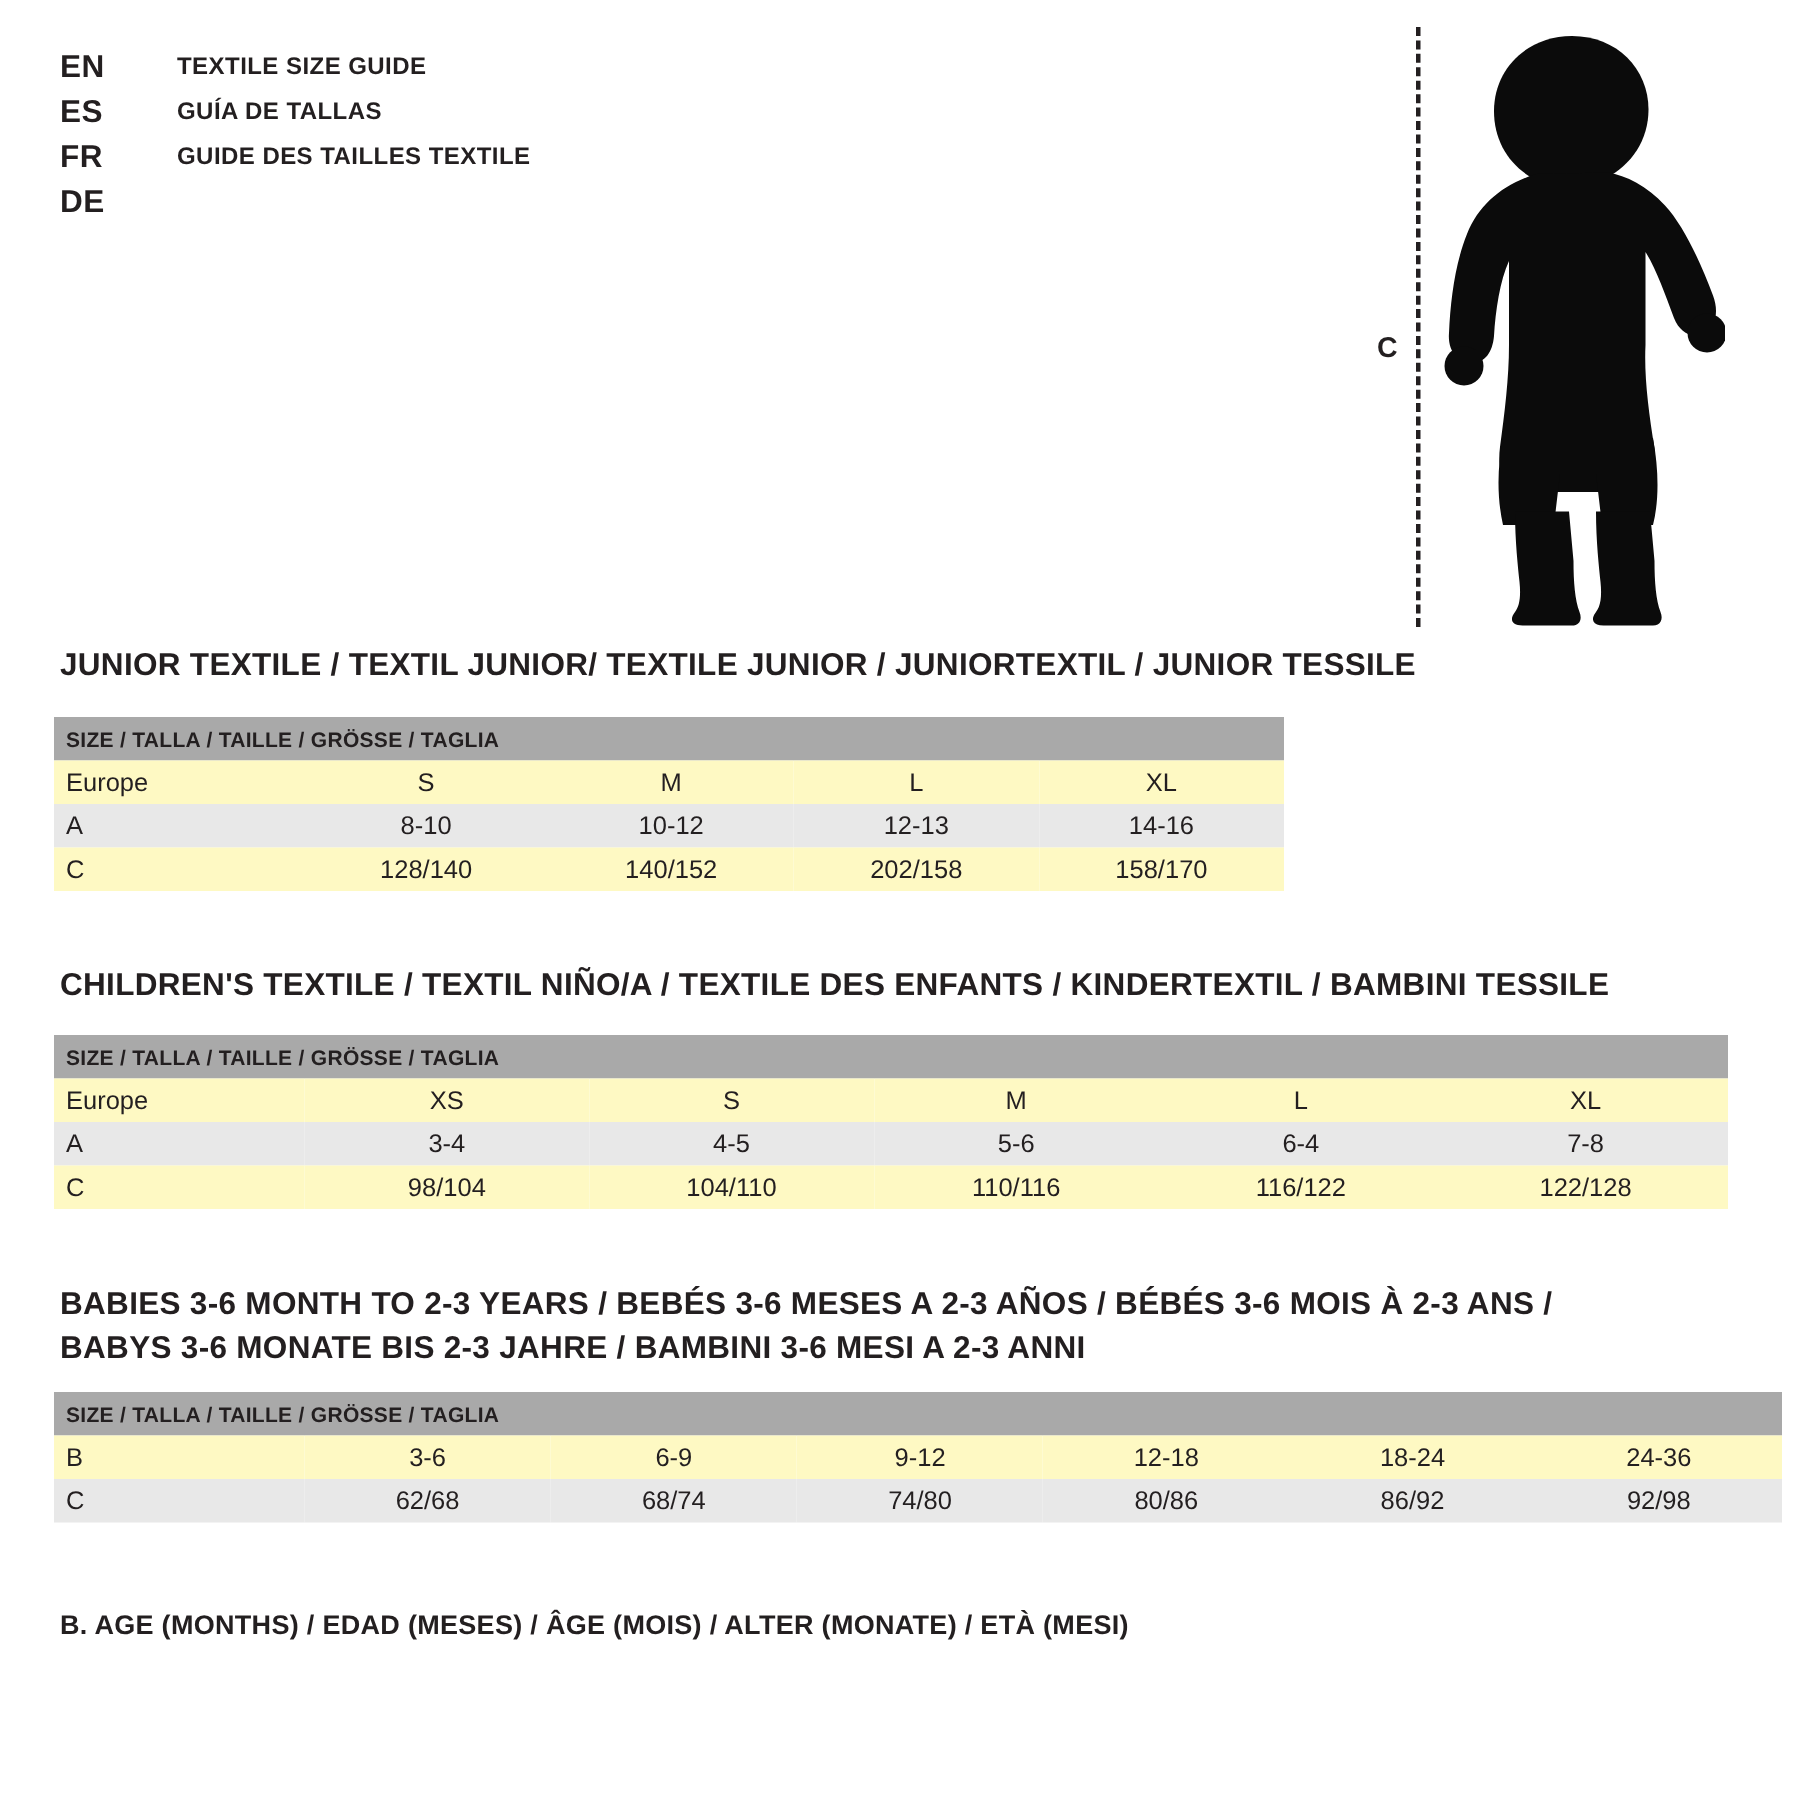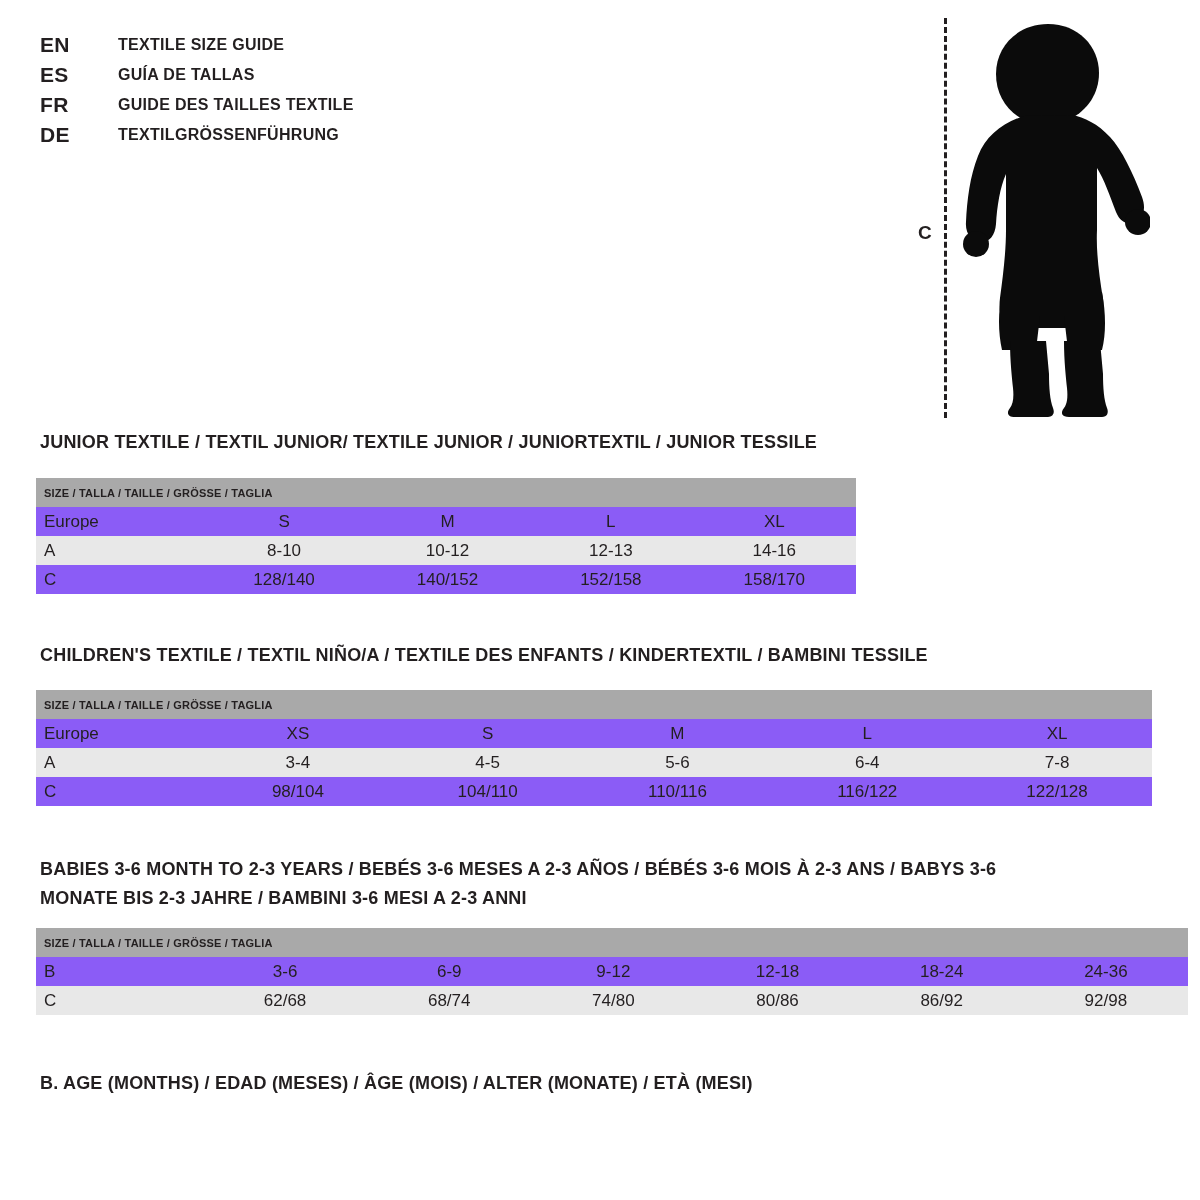--- a/index.html
+++ b/index.html
@@ -78,21 +78,21 @@
   .figure-svg {
     position: absolute;
     left: 40px;
     top: 6px;
   }
 
   
   .section-title {
     position: absolute;
     left: 40px;
-    font-size: 18px;
+    font-size: 21px;
     font-weight: 700;
     letter-spacing: 0.2px;
     color: #231f20;
     white-space: nowrap;
   }
   .section-title.two-line {
     white-space: normal;
     line-height: 29px;
     width: 1000px;
   }
@@ -105,28 +105,28 @@
     color: #231f20;
   }
   table.size-table td {
     padding: 0;
     height: 29px;
     vertical-align: middle;
   }
   .hdr-row td {
     background: #a9a9a9;
     font-weight: 700;
-    font-size: 11px;
+    font-size: 14px;
     letter-spacing: 0.2px;
   }
   .hdr-row td.hdr-text {
     padding-left: 8px;
   }
   .row-shaded td { background: #e8e8e8; }
-  .row-plain td { background: #8b5cf6; }
+  .row-plain td { background: #fef9c3; }
   .row-label {
     padding-left: 8px !important;
     text-align: left;
     font-weight: 400;
   }
   .cell {
     text-align: center;
     font-weight: 400;
   }
 
@@ -159,21 +159,20 @@
     <div class="lang-row">
       <span class="lang-code">ES</span>
       <span class="lang-text">GUÍA DE TALLAS</span>
     </div>
     <div class="lang-row">
       <span class="lang-code">FR</span>
       <span class="lang-text">GUIDE DES TAILLES TEXTILE</span>
     </div>
     <div class="lang-row">
       <span class="lang-code">DE</span>
-      <span class="lang-text">TEXTILGRÖSSENFÜHRUNG</span>
     </div>
   </div>
 
   <div class="figure-area">
     <div class="dashed-line"></div>
     <div class="c-label">C</div>
     <svg class="figure-svg" width="210" height="405" viewBox="0 0 210 405">
       <g fill="#0b0b0b">
 
         <path d="M108 8
@@ -256,21 +255,21 @@
       <td class="row-label">A</td>
       <td class="cell">8-10</td>
       <td class="cell">10-12</td>
       <td class="cell">12-13</td>
       <td class="cell">14-16</td>
     </tr>
     <tr class="row-plain">
       <td class="row-label">C</td>
       <td class="cell">128/140</td>
       <td class="cell">140/152</td>
-      <td class="cell">152/158</td>
+      <td class="cell">202/158</td>
       <td class="cell">158/170</td>
     </tr>
   </tbody>
     </table>
 
   <div class="section-title" style="top:645px;">CHILDREN'S TEXTILE / TEXTIL NIÑO/A / TEXTILE DES ENFANTS / KINDERTEXTIL / BAMBINI TESSILE</div>
 
   <table class="size-table" style="left:36px; top:690px; width:1116px;">
     <tbody>
         <tr class="hdr-row">

